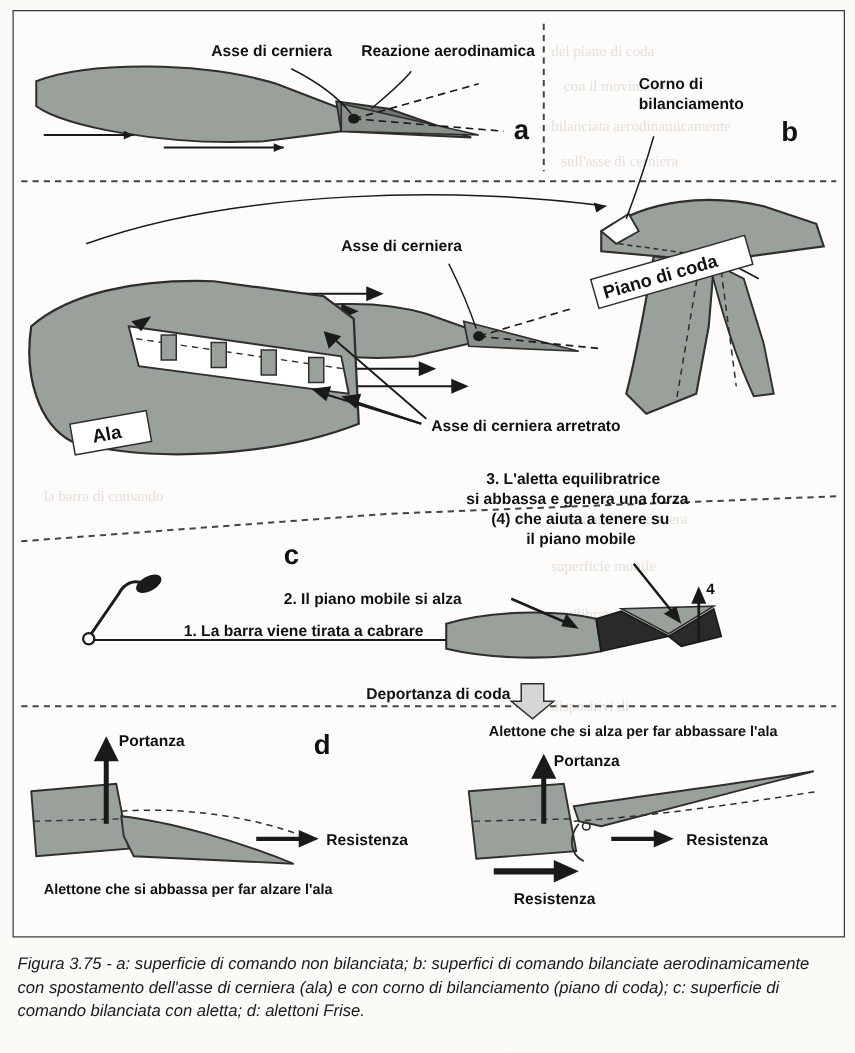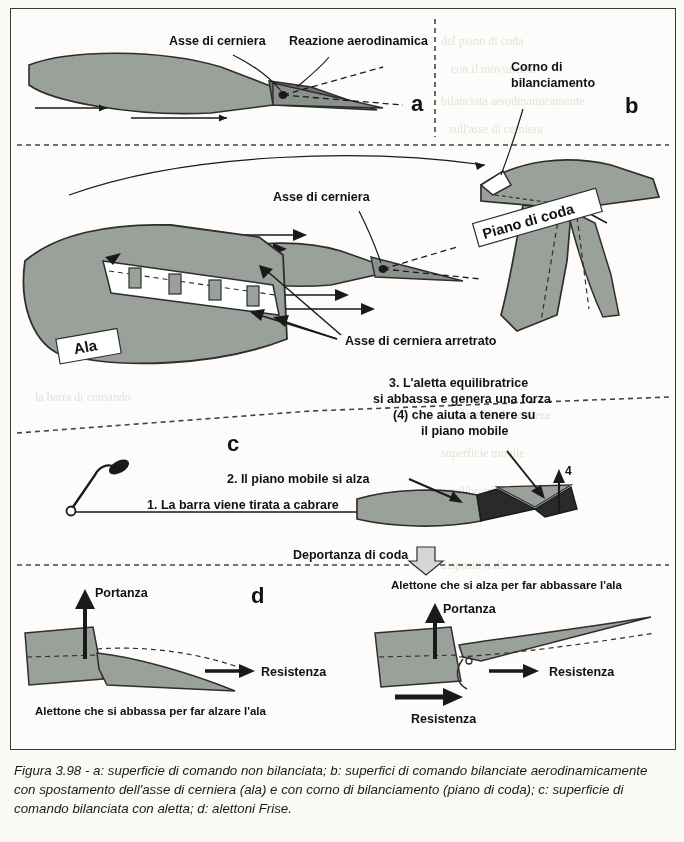--- a/index.html
+++ b/index.html
@@ -298,15 +298,15 @@
           <text class="lbl lbl-md" x="538" y="667">Resistenza</text>
           <text class="lbl lbl-md" x="400" y="714">Resistenza</text>
           <text class="lbl lbl-md" x="432" y="604">Portanza</text>
           <text class="lbl lbl-sm" x="380" y="580">Alettone che si alza per far abbassare l'ala</text>
         </g>
       </g>
 
     </svg>
   </div>
 
-  <div id="caption">Figura 3.98 - a: superficie di comando non bilanciata; b: superfici di comando bilanciate aerodinamicamente con spostamento dell'asse di cerniera (ala) e con corno di bilanciamento (piano di coda); c: superficie di comando bilanciata con aletta; d: alettoni Frise.</div>
+  <div id="caption">Figura 3.75 - a: superficie di comando non bilanciata; b: superfici di comando bilanciate aerodinamicamente con spostamento dell'asse di cerniera (ala) e con corno di bilanciamento (piano di coda); c: superficie di comando bilanciata con aletta; d: alettoni Frise.</div>
 
 </div>
 
 </body></html>

